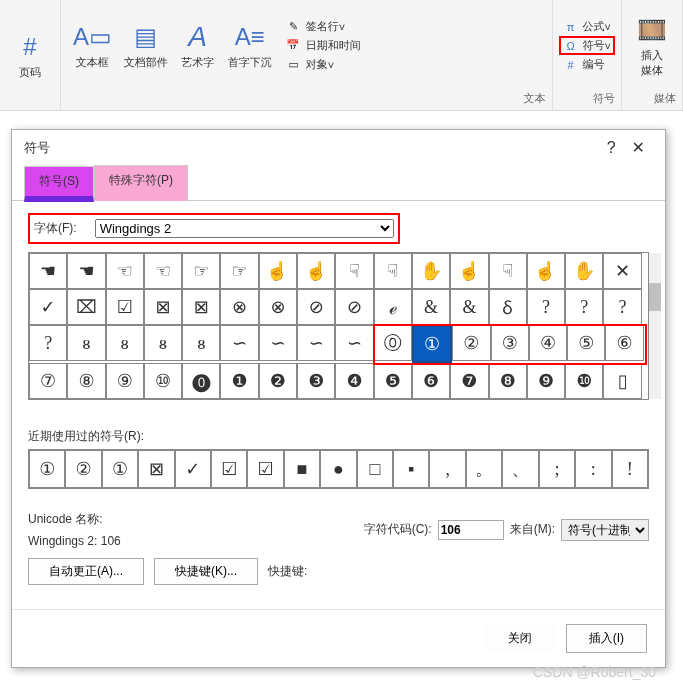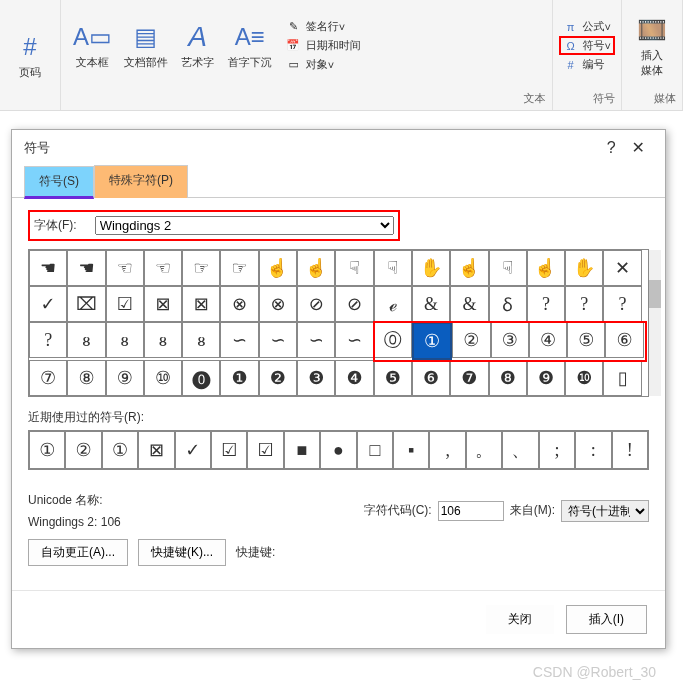--- a/index.html
+++ b/index.html
@@ -12,43 +12,43 @@
 .rsmall{display:flex;align-items:center;font-size:11px;padding:1px 4px;cursor:pointer;white-space:nowrap}
 .rsmall .si{width:16px;text-align:center;margin-right:4px}
 .glabel{text-align:right;font-size:11px;color:#666;padding:2px 0}
 .redbox{border:2px solid red;padding:0 2px}
 
 .dialog{position:absolute;top:129px;left:11px;width:653px;background:#fff;border:1px solid #aaa;box-shadow:2px 2px 8px rgba(0,0,0,.3)}
 .dtitle{display:flex;align-items:center;padding:8px 12px;font-size:13px}
 .dtitle .sp{flex:1}
 .dtitle .x{font-size:16px;padding:0 8px;cursor:pointer}
 .tabs{display:flex;padding:0 12px}
-.tab{padding:6px 14px;border:1px solid #ccc;border-bottom:none;font-size:12px;cursor:pointer;background:#fdba74}
-.tab.active{background:#7dd3fc;border-bottom:3px solid #6d28d9;position:relative;top:1px}
+.tab{padding:6px 14px;border:1px solid #ccc;border-bottom:none;font-size:12px;cursor:pointer;background:#f9a8d4}
+.tab.active{background:#d946ef;border-bottom:6px solid #6d28d9;position:relative;top:1px}
 .tabline{border-bottom:1px solid #ccc;margin-top:-1px}
 .dbody{padding:12px 16px}
 .fontrow{display:flex;align-items:center;gap:18px;border:2px solid red;padding:4px;width:360px}
 .fontrow select{flex:1;font-size:13px;padding:0}
 
 .grid{margin-top:8px;border:1px solid #888;position:relative}
 .grow{display:flex}
 .gcell{width:36.3px;height:34px;border:1px solid #888;display:flex;align-items:center;justify-content:center;font-size:18px;cursor:pointer;font-family:serif}
 .gcell.sel{background:#0a5dbf;color:#fff;border:2px solid #1a4d8f}
 .redrow{position:absolute;border:2px solid red;pointer-events:none}
 .scrolltrack{position:absolute;right:-13px;top:0;bottom:0;width:12px;background:#f0f0f0}
 .scrollthumb{position:absolute;right:-13px;top:30px;width:12px;height:28px;background:#c0c0c0}
 
-.recent{margin-top:12px}
+.recent{margin-top:28px}
 .rgrid{display:flex;border:1px solid #888;margin-top:4px}
 .rcell{width:36px;height:36px;border:1px solid #888;display:flex;align-items:center;justify-content:center;font-size:18px;font-family:serif}
 
 .inforow{display:flex;align-items:center;margin-top:22px;gap:6px;font-size:12px}
 .inforow input,.inforow select{font-size:12px;padding:2px;border:1px solid #aaa}
 .btnrow{display:flex;gap:10px;margin-top:10px}
-.btn{padding:4px 12px;border:1px solid #aaa;background:#fdfdfd;cursor:pointer;font-size:12px}
+.btn{padding:4px 20px;border:1px solid #aaa;background:#fdfdfd;cursor:pointer;font-size:12px}
 .footer{display:flex;justify-content:flex-end;gap:12px;padding:14px 18px;border-top:1px solid #e5e5e5;margin-top:12px}
 .footer .btn{padding:5px 22px}
 .watermark{position:absolute;bottom:6px;right:27px;color:#ccc;font-size:14px}
 </style>
 </head>
 <body>
 
 <div class="ribbon">
   <div class="rgroup">
     <div class="rrow">
@@ -228,21 +228,21 @@
           <div class="rcell">!</div>
         </div>
     </div>
 
     <div class="inforow">
       <div style="flex:1">
         <div>Unicode 名称:</div>
         <div style="margin-top:6px">Wingdings 2: 106</div>
       </div>
       <span>字符代码(C):</span>
-      <input style="width: 60px;" value="106">
+      <input style="width: 60px; font-weight: bold;" value="106">
       <span>来自(M):</span>
       <select style="width:88px"><option>符号(十进制)</option></select>
     </div>
 
     <div class="btnrow">
       <button class="btn">自动更正(A)...</button>
       <button class="btn">快捷键(K)...</button>
       <span style="align-self:center">快捷键:</span>
     </div>
   </div>

